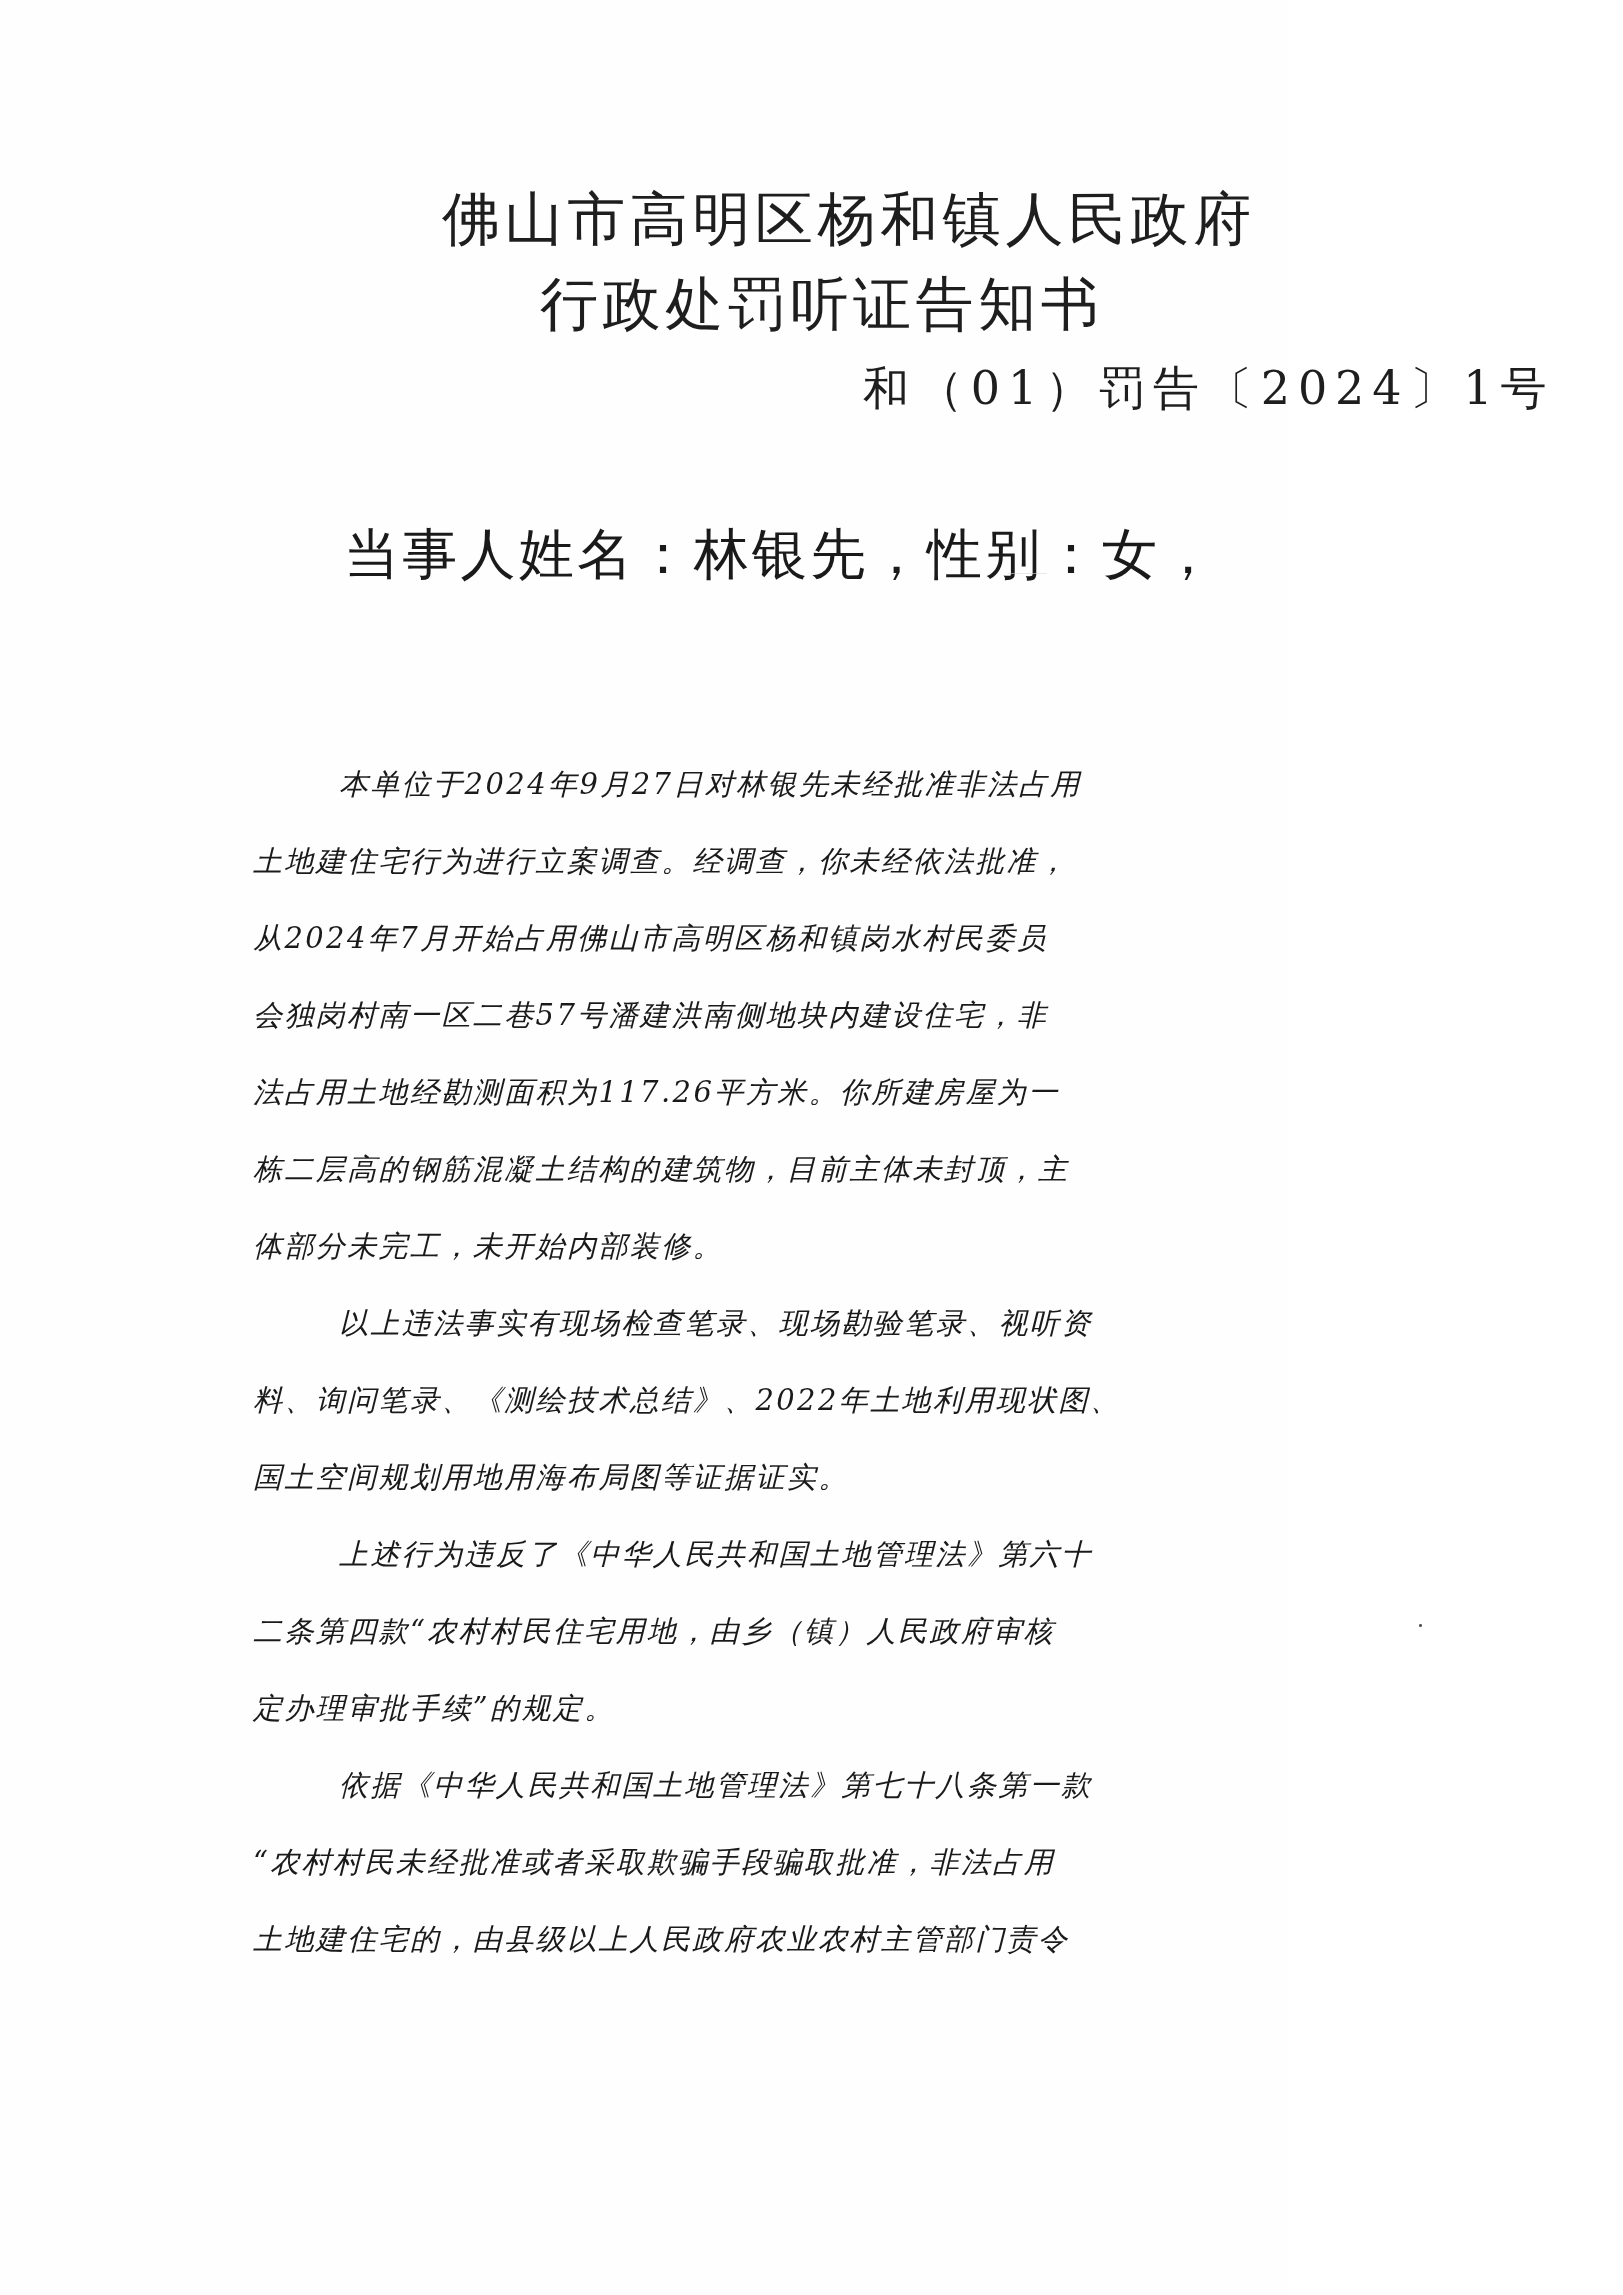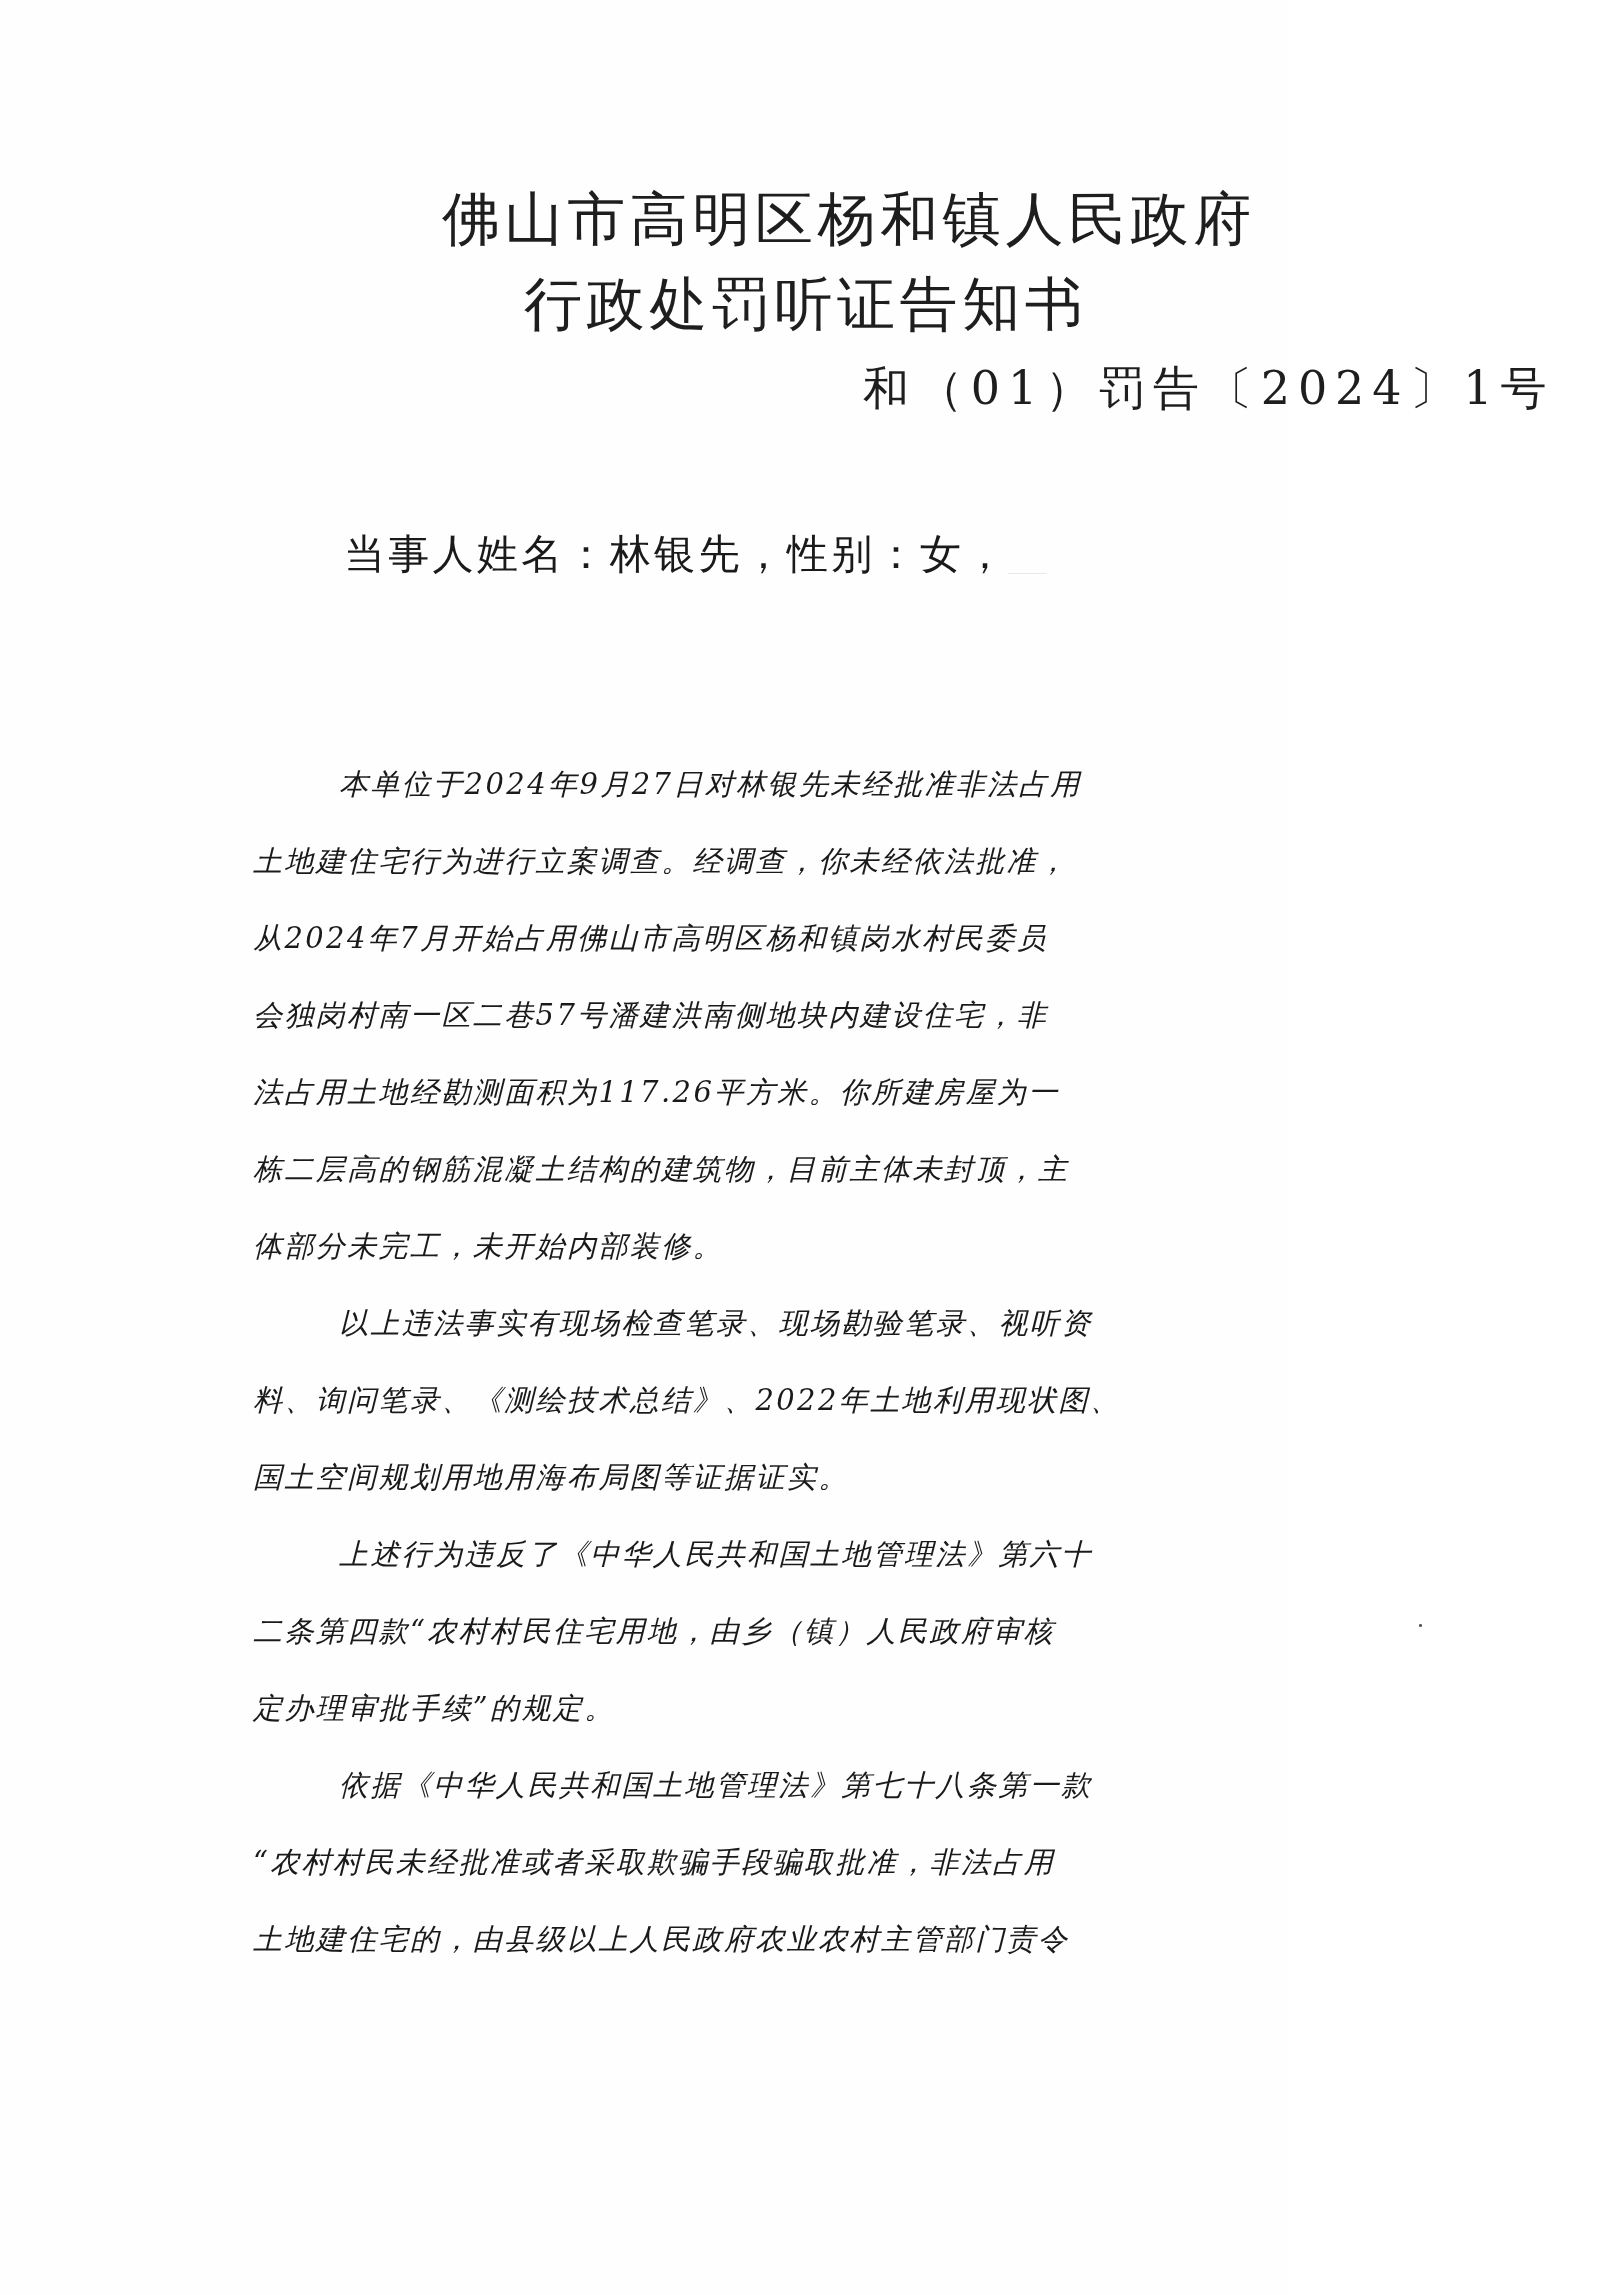--- a/index.html
+++ b/index.html
@@ -24,38 +24,38 @@
   .title {
     position: absolute;
     font-family: "DejaVu Sans", "Liberation Sans", sans-serif;
     font-size: 58px;
     line-height: 65px;
     letter-spacing: 4.6px;
     white-space: nowrap;
     color: #1e1e1e;
   }
   .title-1 { left: 442px; top: 187px; }
-  .title-2 { left: 524px; top: 272px; }
+  .title-2 { left: 540px; top: 272px; }
   .docno {
     position: absolute;
     left: 863px;
     top: 365px;
     font-family: "DejaVu Serif", "Liberation Serif", serif;
     font-size: 46px;
     line-height: 47px;
     letter-spacing: 7.9px;
     white-space: nowrap;
     color: #1e1e1e;
   }
   .party {
     position: absolute;
     left: 344px;
     top: 529px;
     font-family: "DejaVu Serif", "Liberation Serif", serif;
-    font-size: 41px;
+    font-size: 55px;
     line-height: 50px;
     letter-spacing: 3.3px;
     white-space: nowrap;
     color: #1a1a1a;
     text-align: center;
   }
   .redacted {
     position: absolute;
     height: 1.3px;
     background: #d8d8d8;

